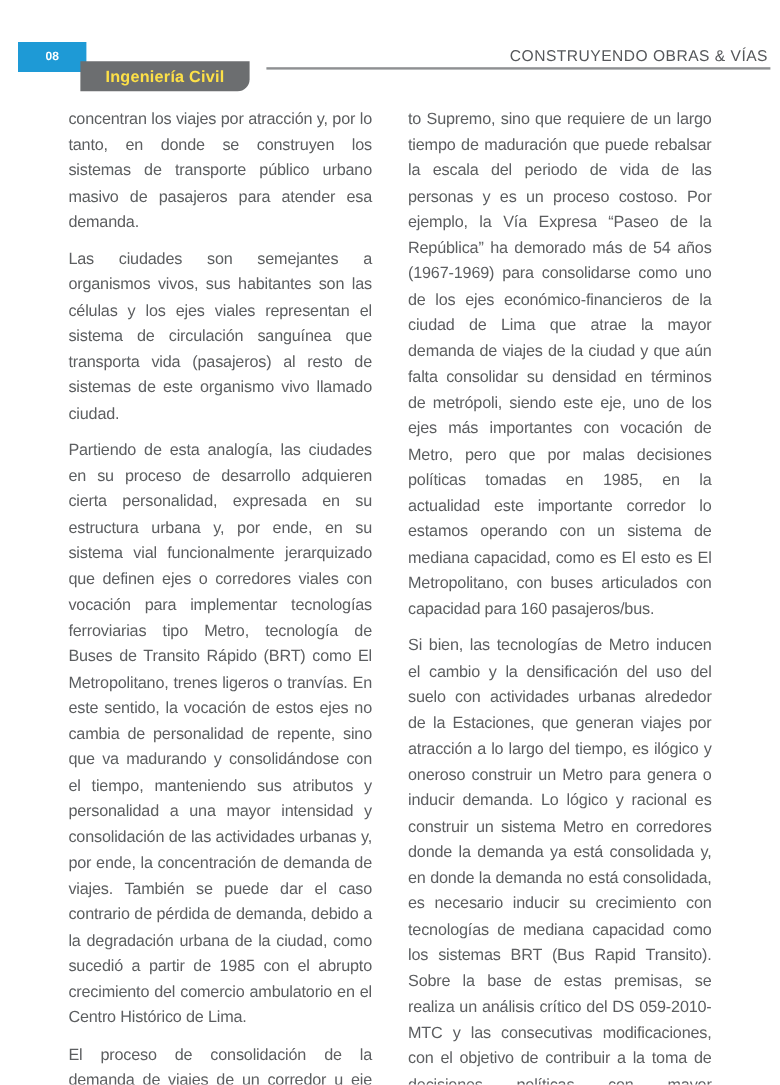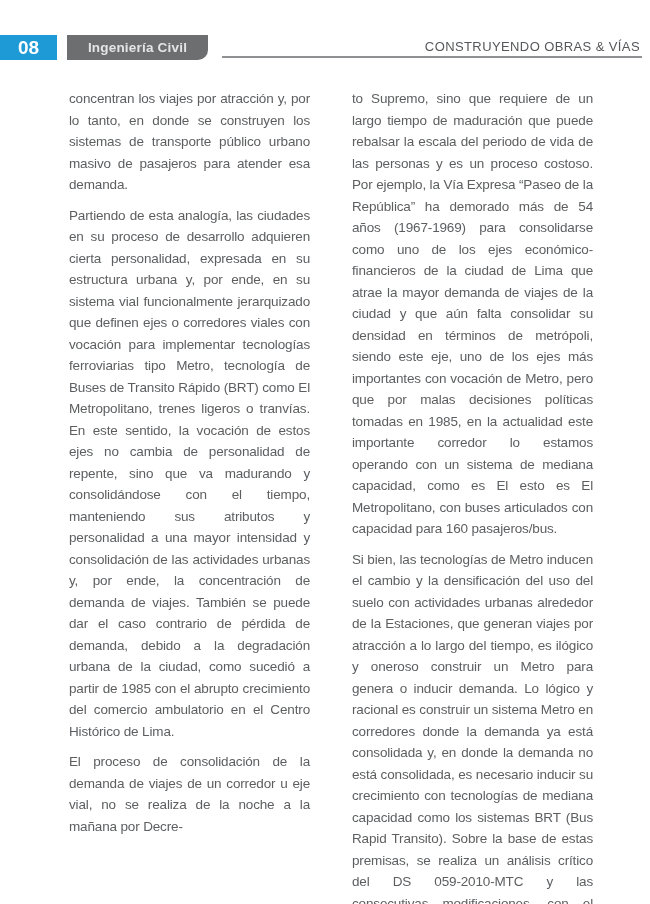--- a/index.html
+++ b/index.html
@@ -12,41 +12,41 @@
     width: 650px;
     height: 904px;
     background: #ffffff;
     overflow: hidden;
     font-family: "Liberation Sans", "DejaVu Sans", sans-serif;
   }
 
   
   .page-num {
     position: absolute;
-    left: 0;
+    left: 15px;
     top: 35px;
     width: 57px;
     height: 25px;
     background: var(--accent_blue, #1e9ad6);
     color: #ffffff;
-    font-size: 19px;
+    font-size: 10px;
     font-weight: bold;
     display: flex;
     align-items: center;
     justify-content: center;
   }
   .section-badge {
     position: absolute;
     left: 67px;
-    top: 35px;
+    top: 51px;
     width: 141px;
     height: 25px;
     background: var(--label_gray, #6c6e70);
     border-radius: 0 0 10px 0;
-    color: #e5e5e5;
+    color: #fde047;
     font-size: 13.5px;
     font-weight: bold;
     display: flex;
     align-items: center;
     justify-content: center;
     letter-spacing: 0.2px;
   }
   .magazine-title {
     position: absolute;
     right: 10px;
@@ -73,21 +73,21 @@
     top: 88px;
     width: 536px;
     display: flex;
     gap: 30px;
   }
   .col {
     width: 253px;
     flex: 0 0 253px;
   }
   .col p {
-    margin: 0 0 9px 12px;
+    margin: 0 0 9px 0;
     color: var(--body_text, #5c5e60);
     font-size: 13.5px;
     letter-spacing: -0.15px;
     line-height: 21.5px;
     text-align: justify;
     hyphens: auto;
     -webkit-hyphens: auto;
   }
   .col p:last-child { margin-bottom: 0; }
 </style>
@@ -99,20 +99,21 @@
   <header>
     <div class="page-num">08</div>
     <div class="section-badge">Ingeniería Civil</div>
     <div class="magazine-title">CONSTRUYENDO OBRAS &amp; VÍAS</div>
     <div class="header-rule"></div>
   </header>
 
   <main class="columns">
     <div class="col">
       <p>concentran los viajes por atracción y, por lo tanto, en donde se construyen los sistemas de transporte público urbano masivo de pasajeros para atender esa demanda.</p>
+      <p>Las ciudades son semejantes a organismos vivos, sus habitantes son las células y los ejes viales representan el sistema de circulación sanguínea que transporta vida (pasajeros) al resto de sistemas de este organismo vivo llamado ciudad.</p>
       <p>Partiendo de esta analogía, las ciudades en su proceso de desarrollo adquieren cierta personalidad, expresada en su estructura urbana y, por ende, en su sistema vial funcionalmente jerarquizado que definen ejes o corredores viales con vocación para implementar tecnologías ferroviarias tipo Metro, tecnología de Buses de Transito Rápido (BRT) como El Metropolitano, trenes ligeros o tranvías. En este sentido, la vocación de estos ejes no cambia de personalidad de repente, sino que va madurando y consolidándose con el tiempo, manteniendo sus atributos y personalidad a una mayor intensidad y consolidación de las actividades urbanas y, por ende, la concentración de demanda de viajes. También se puede dar el caso contrario de pérdida de demanda, debido a la degradación urbana de la ciudad, como sucedió a partir de 1985 con el abrupto crecimiento del comercio ambulatorio en el Centro Histórico de Lima.</p>
       <p>El proceso de consolidación de la demanda de viajes de un corredor u eje vial, no se realiza de la noche a la mañana por Decre-</p>
     </div>
     <div class="col">
       <p>to Supremo, sino que requiere de un largo tiempo de maduración que puede rebalsar la escala del periodo de vida de las personas y es un proceso costoso. Por ejemplo, la Vía Expresa “Paseo de la República” ha demorado más de 54 años (1967-1969) para consolidarse como uno de los ejes económico-financieros de la ciudad de Lima que atrae la mayor demanda de viajes de la ciudad y que aún falta consolidar su densidad en términos de metrópoli, siendo este eje, uno de los ejes más importantes con vocación de Metro, pero que por malas decisiones políticas tomadas en 1985, en la actualidad este importante corredor lo estamos operando con un sistema de mediana capacidad, como es El esto es El Metropolitano, con buses articulados con capacidad para 160 pasajeros/bus.</p>
       <p>Si bien, las tecnologías de Metro inducen el cambio y la densificación del uso del suelo con actividades urbanas alrededor de la Estaciones, que generan viajes por atracción a lo largo del tiempo, es ilógico y oneroso construir un Metro para genera o inducir demanda. Lo lógico y racional es construir un sistema Metro en corredores donde la demanda ya está consolidada y, en donde la demanda no está consolidada, es necesario inducir su crecimiento con tecnologías de mediana capacidad como los sistemas BRT (Bus Rapid Transito). Sobre la base de estas premisas, se realiza un análisis crítico del DS 059-2010-MTC y las consecutivas modificaciones, con el objetivo de contribuir a la toma de decisiones políticas con mayor racionalidad.</p>
     </div>
   </main>
 
 </div>

